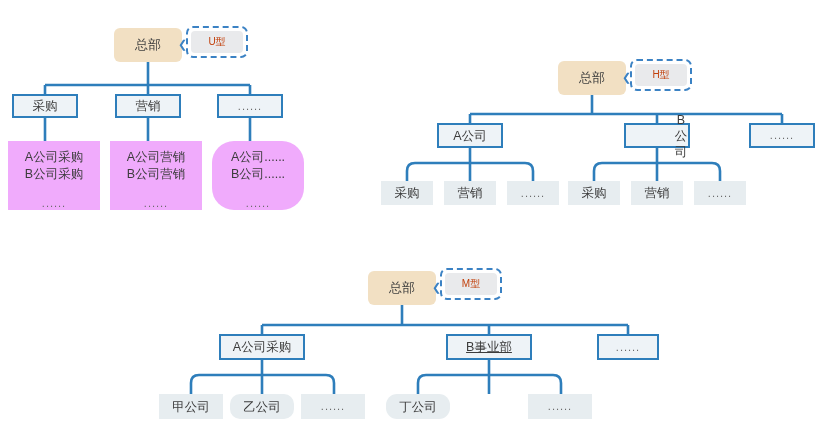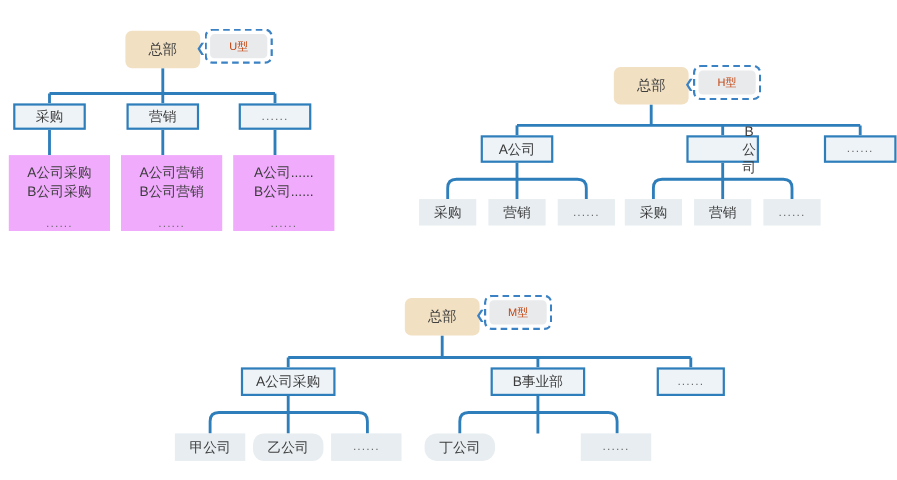--- a/index.html
+++ b/index.html
@@ -172,21 +172,21 @@
   <div class="node panel" style="left:8px; top:141px; width:92px; height:69px;">
     <span class="ln">A公司采购</span>
     <span class="ln">B公司采购</span>
     <span class="dots">......</span>
   </div>
   <div class="node panel" style="left:110px; top:141px; width:92px; height:69px;">
     <span class="ln">A公司营销</span>
     <span class="ln">B公司营销</span>
     <span class="dots">......</span>
   </div>
-  <div class="node panel" style="left:212px; top:141px; width:92px; height:69px;">
+  <div class="node panel" style="left:212px; top:141px; width:92px; height:69px;border-radius:22px;">
     <span class="ln">A公司......</span>
     <span class="ln">B公司......</span>
     <span class="dots">......</span>
   </div>
 
   <div class="node root" style="left:558px; top:61px; width:68px; height:34px;">
     <span>总部</span>
   </div>
   <span class="chev" style="left:622px; top:72px;">❮</span>
   <div class="badge" style="left:630px; top:59px; width:62px; height:32px;">
@@ -227,21 +227,21 @@
     <span>总部</span>
   </div>
   <span class="chev" style="left:432px; top:282px;">❮</span>
   <div class="badge" style="left:440px; top:268px; width:62px; height:32px;">
     <div class="inner">M型</div>
   </div>
 
   <div class="node boxed" style="left:219px; top:334px; width:86px; height:26px;">
     <span>A公司采购</span>
   </div>
-  <div class="node boxed" style="left:446px; top:334px; width:86px; height:26px;">
+  <div class="node boxed" style="left:446px; top:334px; width:86px; height:26px;text-decoration:underline;">
     <span>B事业部</span>
   </div>
   <div class="node boxed" style="left:597px; top:334px; width:62px; height:26px;">
     <span class="dotsonly">......</span>
   </div>
 
   <div class="node plain" style="left:159px; top:394px; width:64px; height:25px;">
     <span>甲公司</span>
   </div>
   <div class="node plain" style="left:230px; top:394px; width:64px; height:25px;border-radius:10px;">

